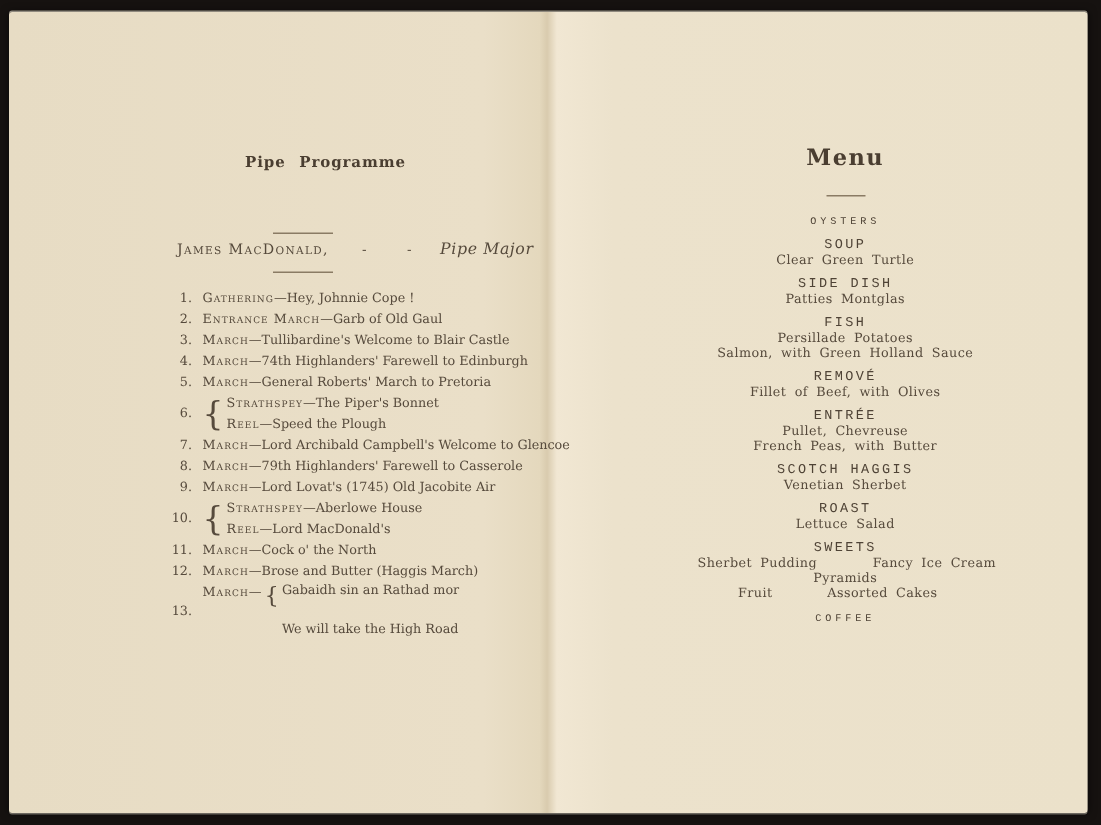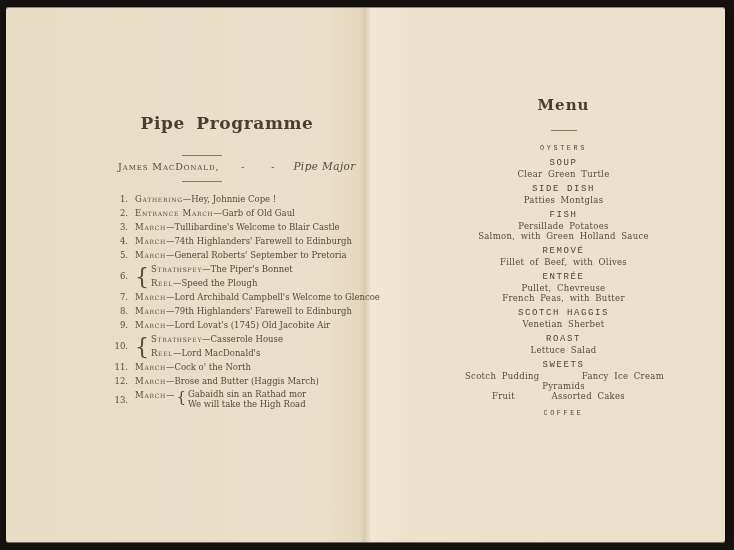--- a/index.html
+++ b/index.html
@@ -12,22 +12,22 @@
     position:absolute;left:6px;top:8px;width:719px;height:534px;border-radius:2px;
     background:linear-gradient(90deg,#e7dcc4 0%,#eadfc8 44%,#e4d8bd 49.2%,#d9cbae 49.9%,#f1e7d3 50.8%,#ece2cc 56%,#ebe1ca 100%);
     box-shadow:0 -1px 0 rgba(250,243,224,0.55), 0 1px 0 rgba(250,243,224,0.4), 0 0 6px rgba(0,0,0,0.6);
   }
   .page{position:absolute;top:0;height:100%;}
   .page.left{left:0;width:362px;}
   .page.right{left:379px;width:357px;}
 
   
   .pp-title{
-    position:absolute;top:95px;left:46px;width:330px;margin:10px;text-align:center;
-    font-size:17px;font-weight:bold;letter-spacing:0.6px;word-spacing:5px;color:#4a3e31;
+    position:absolute;top:95px;left:46px;width:330px;margin:0;text-align:center;
+    font-size:10px;font-weight:bold;letter-spacing:0.6px;word-spacing:5px;color:#4a3e31;
   }
   .rule{position:absolute;height:1px;background:#8a7b64;}
   .rule-top{top:147px;left:176px;width:40px;}
   .rule-bottom{top:173px;left:176px;width:40px;}
   .credit{position:absolute;top:152px;left:112px;width:245px;display:flex;align-items:baseline;color:#564a3c;}
   .credit-name{font-variant:small-caps;font-size:9.5px;letter-spacing:0.9px;}
   .credit-dash{font-size:9px;margin-left:22px;}
   .credit-dash + .credit-dash{margin-left:27px;}
   .credit-role{font-style:italic;font-size:10.5px;margin-left:19px;letter-spacing:0.4px;}
 
@@ -35,21 +35,21 @@
   .prog-item{display:flex;align-items:flex-start;margin-bottom:4px;font-size:8.5px;line-height:10px;}
   .prog-item.braced{align-items:center;}
   .prog-num{flex:none;width:20px;text-align:right;margin-right:7px;}
   .prog-brace{flex:none;font-size:22px;line-height:23px;margin-right:2px;color:#564a3c;}
   .prog-stack{display:flex;flex-direction:column;gap:4px;}
   .prog-entry{white-space:nowrap;}
   .prog-entry.flexline{display:flex;}
   .prefix{white-space:nowrap;}
   .tune-type{font-variant:small-caps;letter-spacing:0.7px;}
   .prog-brace2{font-size:15px;line-height:15px;margin:0 2px;}
-  .prog-stack2{display:flex;flex-direction:column;gap:1px;}
+  .prog-stack2{display:flex;flex-direction:column;gap:17px;}
   .prog-stack2 .tune-title{line-height:9px;}
 
   
   .menu-title{
     position:absolute;top:88px;left:0;width:100%;margin:0;text-align:center;
     font-size:15px;font-weight:bold;letter-spacing:1px;color:#4a3e31;
   }
   .menu-rule{top:122px;left:50%;width:26px;margin-left:-13px;}
   .menu-sections{position:absolute;top:128px;left:0;width:100%;text-align:center;color:#564a3c;}
   .m-heading{
@@ -98,54 +98,54 @@
         </div>
         <div class="prog-item">
           <span class="prog-num">4.</span>
           <div class="prog-stack">
             <div class="prog-entry"><span class="prefix"><span class="tune-type">March</span><span class="sep">—</span></span><span class="tune-title">74th Highlanders' Farewell to Edinburgh</span></div>
           </div>
         </div>
         <div class="prog-item">
           <span class="prog-num">5.</span>
           <div class="prog-stack">
-            <div class="prog-entry"><span class="prefix"><span class="tune-type">March</span><span class="sep">—</span></span><span class="tune-title">General Roberts' September to Pretoria</span></div>
+            <div class="prog-entry"><span class="prefix"><span class="tune-type">March</span><span class="sep">—</span></span><span class="tune-title">General Roberts' March to Pretoria</span></div>
           </div>
         </div>
         <div class="prog-item braced">
           <span class="prog-num">6.</span>
           <span class="prog-brace">{</span>
           <div class="prog-stack">
             <div class="prog-entry"><span class="prefix"><span class="tune-type">Strathspey</span><span class="sep">—</span></span><span class="tune-title">The Piper's Bonnet</span></div>
             <div class="prog-entry"><span class="prefix"><span class="tune-type">Reel</span><span class="sep">—</span></span><span class="tune-title">Speed the Plough</span></div>
           </div>
         </div>
         <div class="prog-item">
           <span class="prog-num">7.</span>
           <div class="prog-stack">
             <div class="prog-entry"><span class="prefix"><span class="tune-type">March</span><span class="sep">—</span></span><span class="tune-title">Lord Archibald Campbell's Welcome to Glencoe</span></div>
           </div>
         </div>
         <div class="prog-item">
           <span class="prog-num">8.</span>
           <div class="prog-stack">
-            <div class="prog-entry"><span class="prefix"><span class="tune-type">March</span><span class="sep">—</span></span><span class="tune-title">79th Highlanders' Farewell to Edinburgh</span></div>
+            <div class="prog-entry"><span class="prefix"><span class="tune-type">March</span><span class="sep">—</span></span><span class="tune-title">79th Highlanders' Farewell to Casserole</span></div>
           </div>
         </div>
         <div class="prog-item">
           <span class="prog-num">9.</span>
           <div class="prog-stack">
             <div class="prog-entry"><span class="prefix"><span class="tune-type">March</span><span class="sep">—</span></span><span class="tune-title">Lord Lovat's (1745) Old Jacobite Air</span></div>
           </div>
         </div>
         <div class="prog-item braced">
           <span class="prog-num">10.</span>
           <span class="prog-brace">{</span>
           <div class="prog-stack">
-            <div class="prog-entry"><span class="prefix"><span class="tune-type">Strathspey</span><span class="sep">—</span></span><span class="tune-title">Casserole House</span></div>
+            <div class="prog-entry"><span class="prefix"><span class="tune-type">Strathspey</span><span class="sep">—</span></span><span class="tune-title">Aberlowe House</span></div>
             <div class="prog-entry"><span class="prefix"><span class="tune-type">Reel</span><span class="sep">—</span></span><span class="tune-title">Lord MacDonald's</span></div>
           </div>
         </div>
         <div class="prog-item">
           <span class="prog-num">11.</span>
           <div class="prog-stack">
             <div class="prog-entry"><span class="prefix"><span class="tune-type">March</span><span class="sep">—</span></span><span class="tune-title">Cock o' the North</span></div>
           </div>
         </div>
         <div class="prog-item">
@@ -203,21 +203,21 @@
           <div class="m-heading">Scotch Haggis</div>
           <div class="m-item">Venetian Sherbet</div>
         </div>
         <div class="m-section">
           <div class="m-heading">Roast</div>
           <div class="m-item">Lettuce Salad</div>
         </div>
         <div class="m-section">
           <div class="m-heading">Sweets</div>
           <div class="m-row m-row-0">
-            <span class="m-item">Scotch Pudding</span>
+            <span class="m-item">Sherbet Pudding</span>
             <span class="m-item">Fancy Ice Cream</span>
           </div>
           <div class="m-item">Pyramids</div>
           <div class="m-row m-row-2">
             <span class="m-item">Fruit</span>
             <span class="m-item">Assorted Cakes</span>
           </div>
         </div>
         <div class="m-section">
           <div class="m-heading small">Coffee</div>

